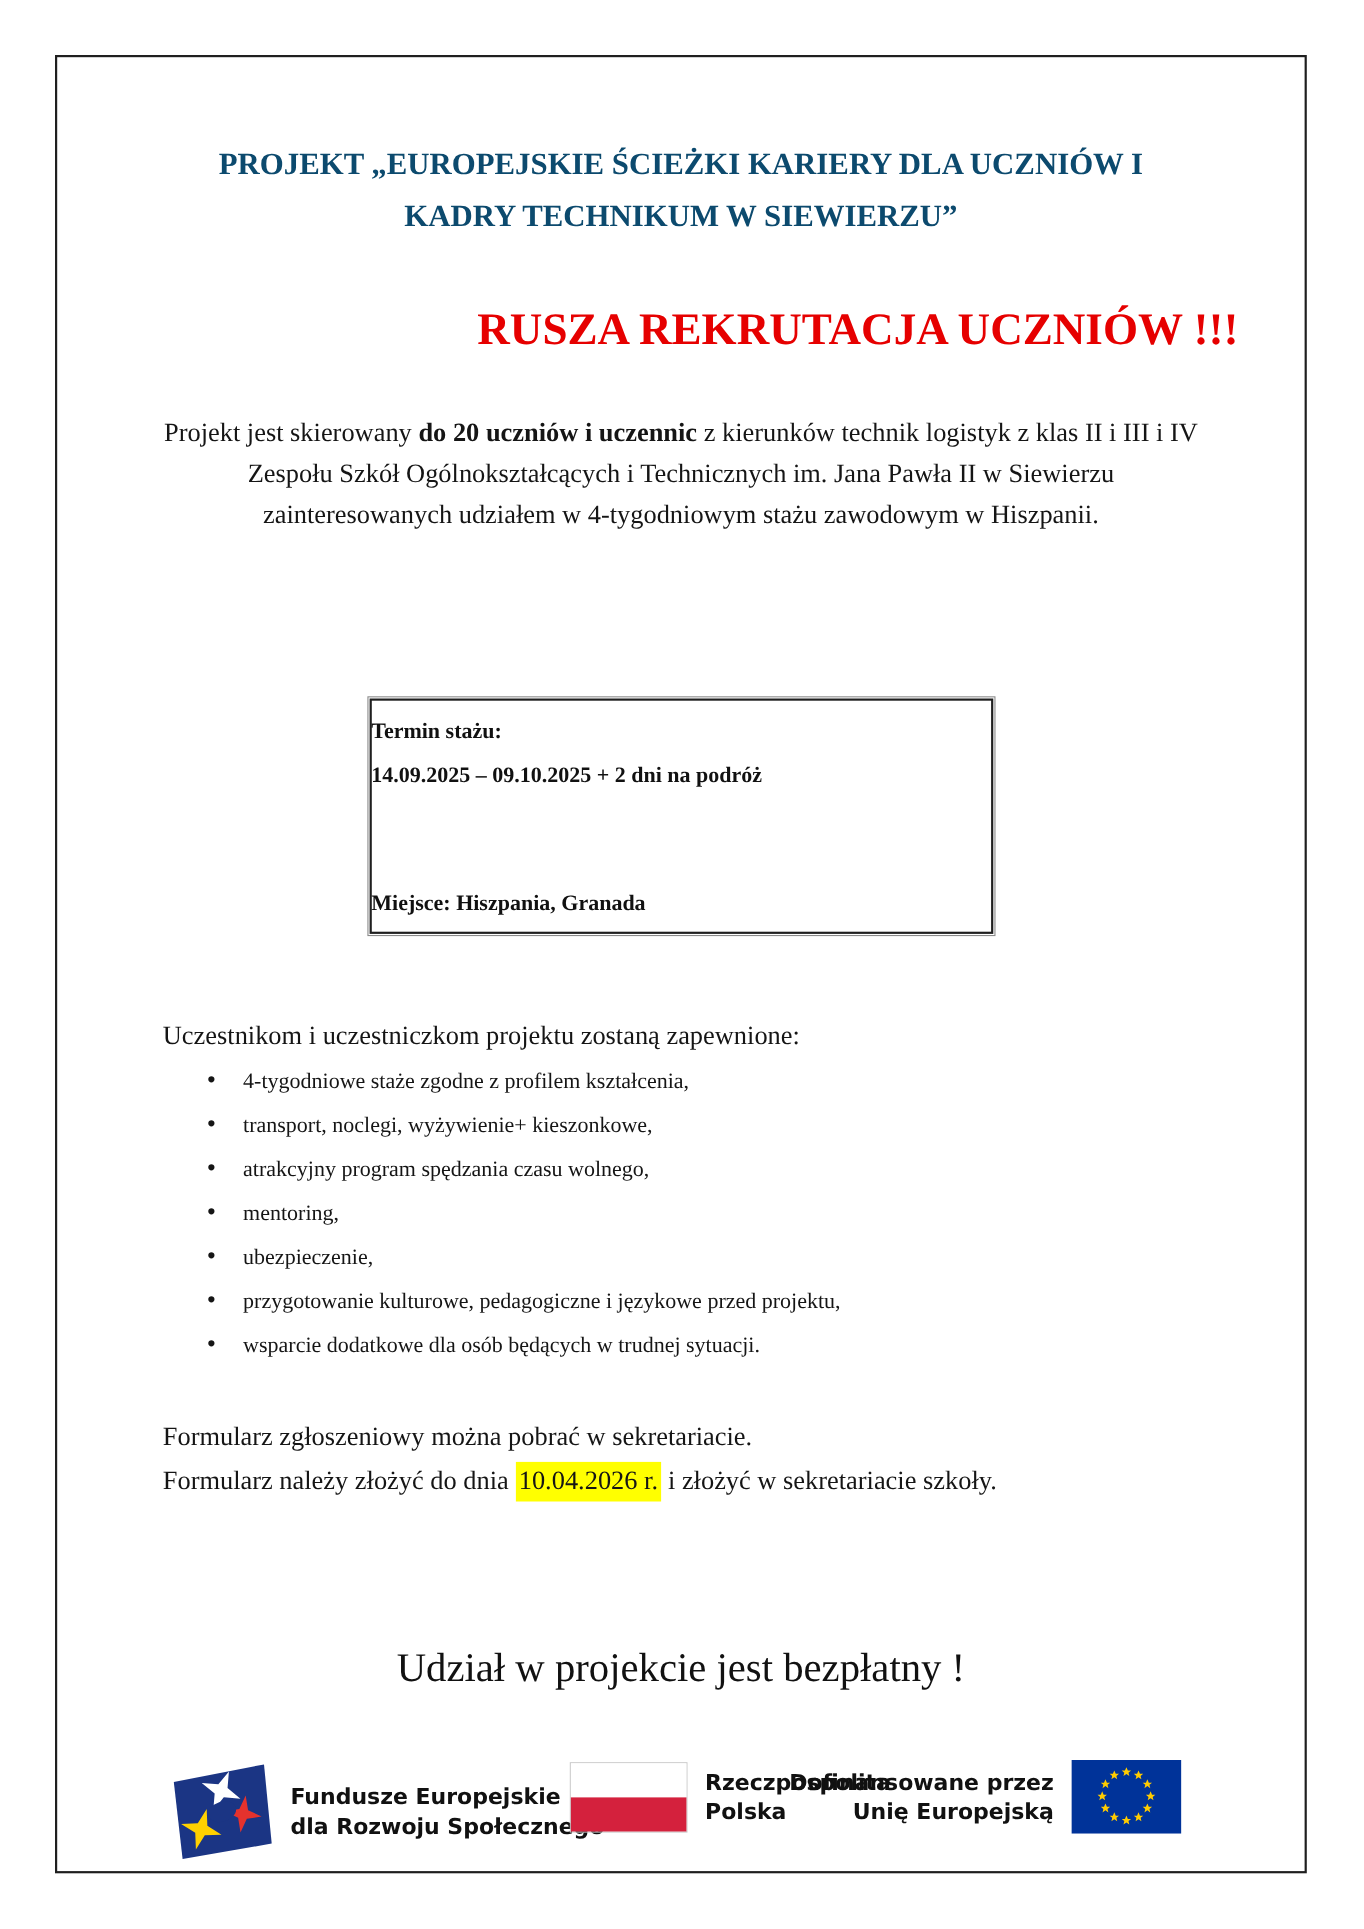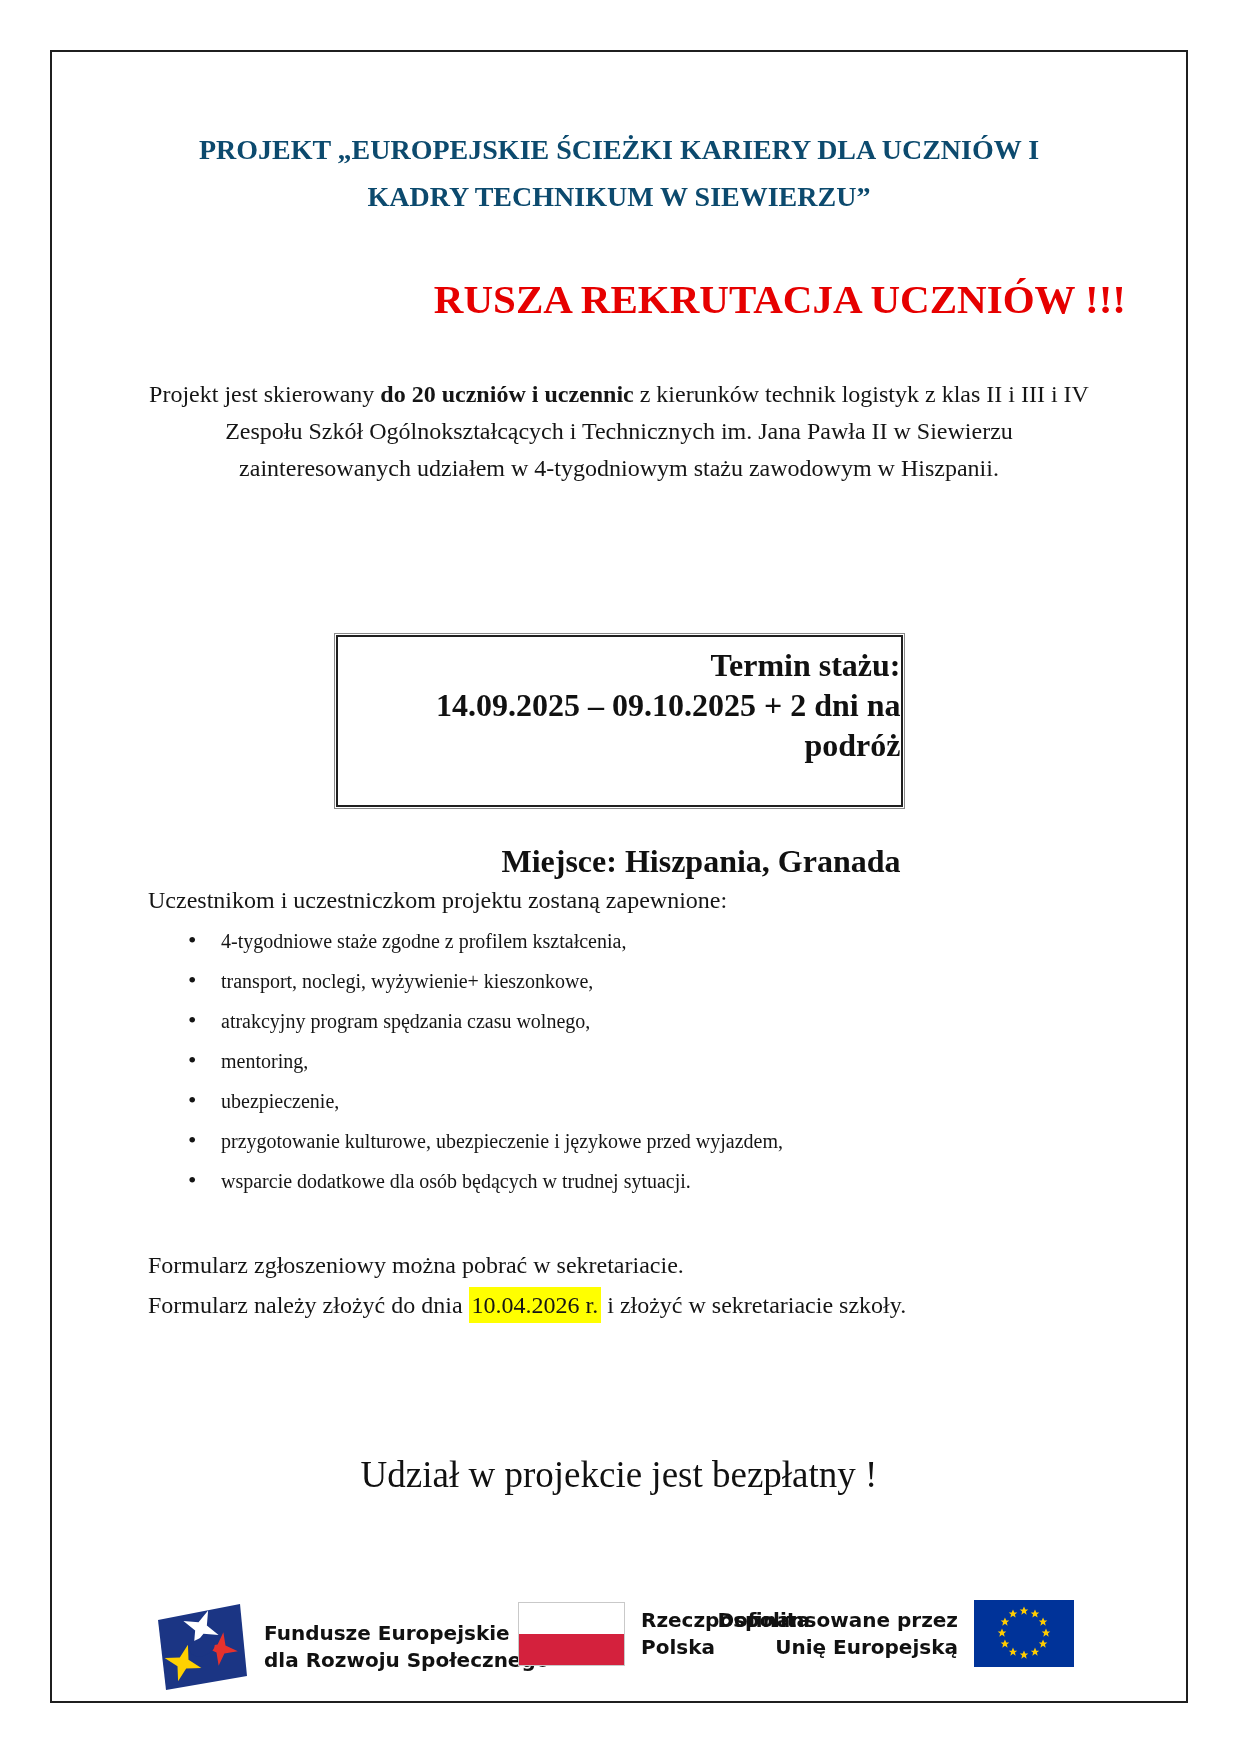--- a/index.html
+++ b/index.html
@@ -31,23 +31,23 @@
     margin:56px 60px 0;text-align:right;
     font-size:41px;line-height:46px;font-weight:bold;
     color:var(--headline-red);
   }
   .intro{
     margin:54px 86px 0;text-align:center;
     font-size:24px;line-height:37px;color:#151515;
   }
   .intro b{font-weight:bold;}
   .info-box{
-    margin:148px auto 0;width:567px;height:172px;
+    margin:148px auto 0;width:567px;height:214px;
     border:2px solid #1f1f1f;outline:1px solid #8a8a8a;outline-offset:1px;
-    text-align:right;font-weight:bold;font-size:32px;line-height:40px;
+    text-align:left;font-weight:bold;font-size:20px;line-height:40px;
     padding-top:8px;color:#111;
   }
   .info-box .place-line{margin-top:76px;}
   .benefits{
     margin:74px 96px 0;
     font-size:24px;line-height:38px;color:#151515;
   }
   .benefits-list{
     list-style:none;margin:2px 0 0;padding:0 0 0 40px;
   }
@@ -103,21 +103,21 @@
   </div>
 
   <div class="benefits">
     <div>Uczestnikom i uczestniczkom projektu zostaną zapewnione:</div>
     <ul class="benefits-list">
       <li>4-tygodniowe staże zgodne z profilem kształcenia,</li>
       <li>transport, noclegi, wyżywienie+ kieszonkowe,</li>
       <li>atrakcyjny program spędzania czasu wolnego,</li>
       <li>mentoring,</li>
       <li>ubezpieczenie,</li>
-      <li>przygotowanie kulturowe, ubezpieczenie i językowe przed wyjazdem,</li>
+      <li>przygotowanie kulturowe, pedagogiczne i językowe przed projektu,</li>
       <li>wsparcie dodatkowe dla osób będących w trudnej sytuacji.</li>
     </ul>
   </div>
 
   <div class="form-info">
     <div>Formularz zgłoszeniowy można pobrać w sekretariacie.</div>
     <div><span>Formularz należy złożyć do dnia </span><span class="hl">10.04.2026 r.</span><span> i złożyć w sekretariacie szkoły.</span></div>
   </div>
 
   <div class="free-note">Udział w projekcie jest bezpłatny !</div>

